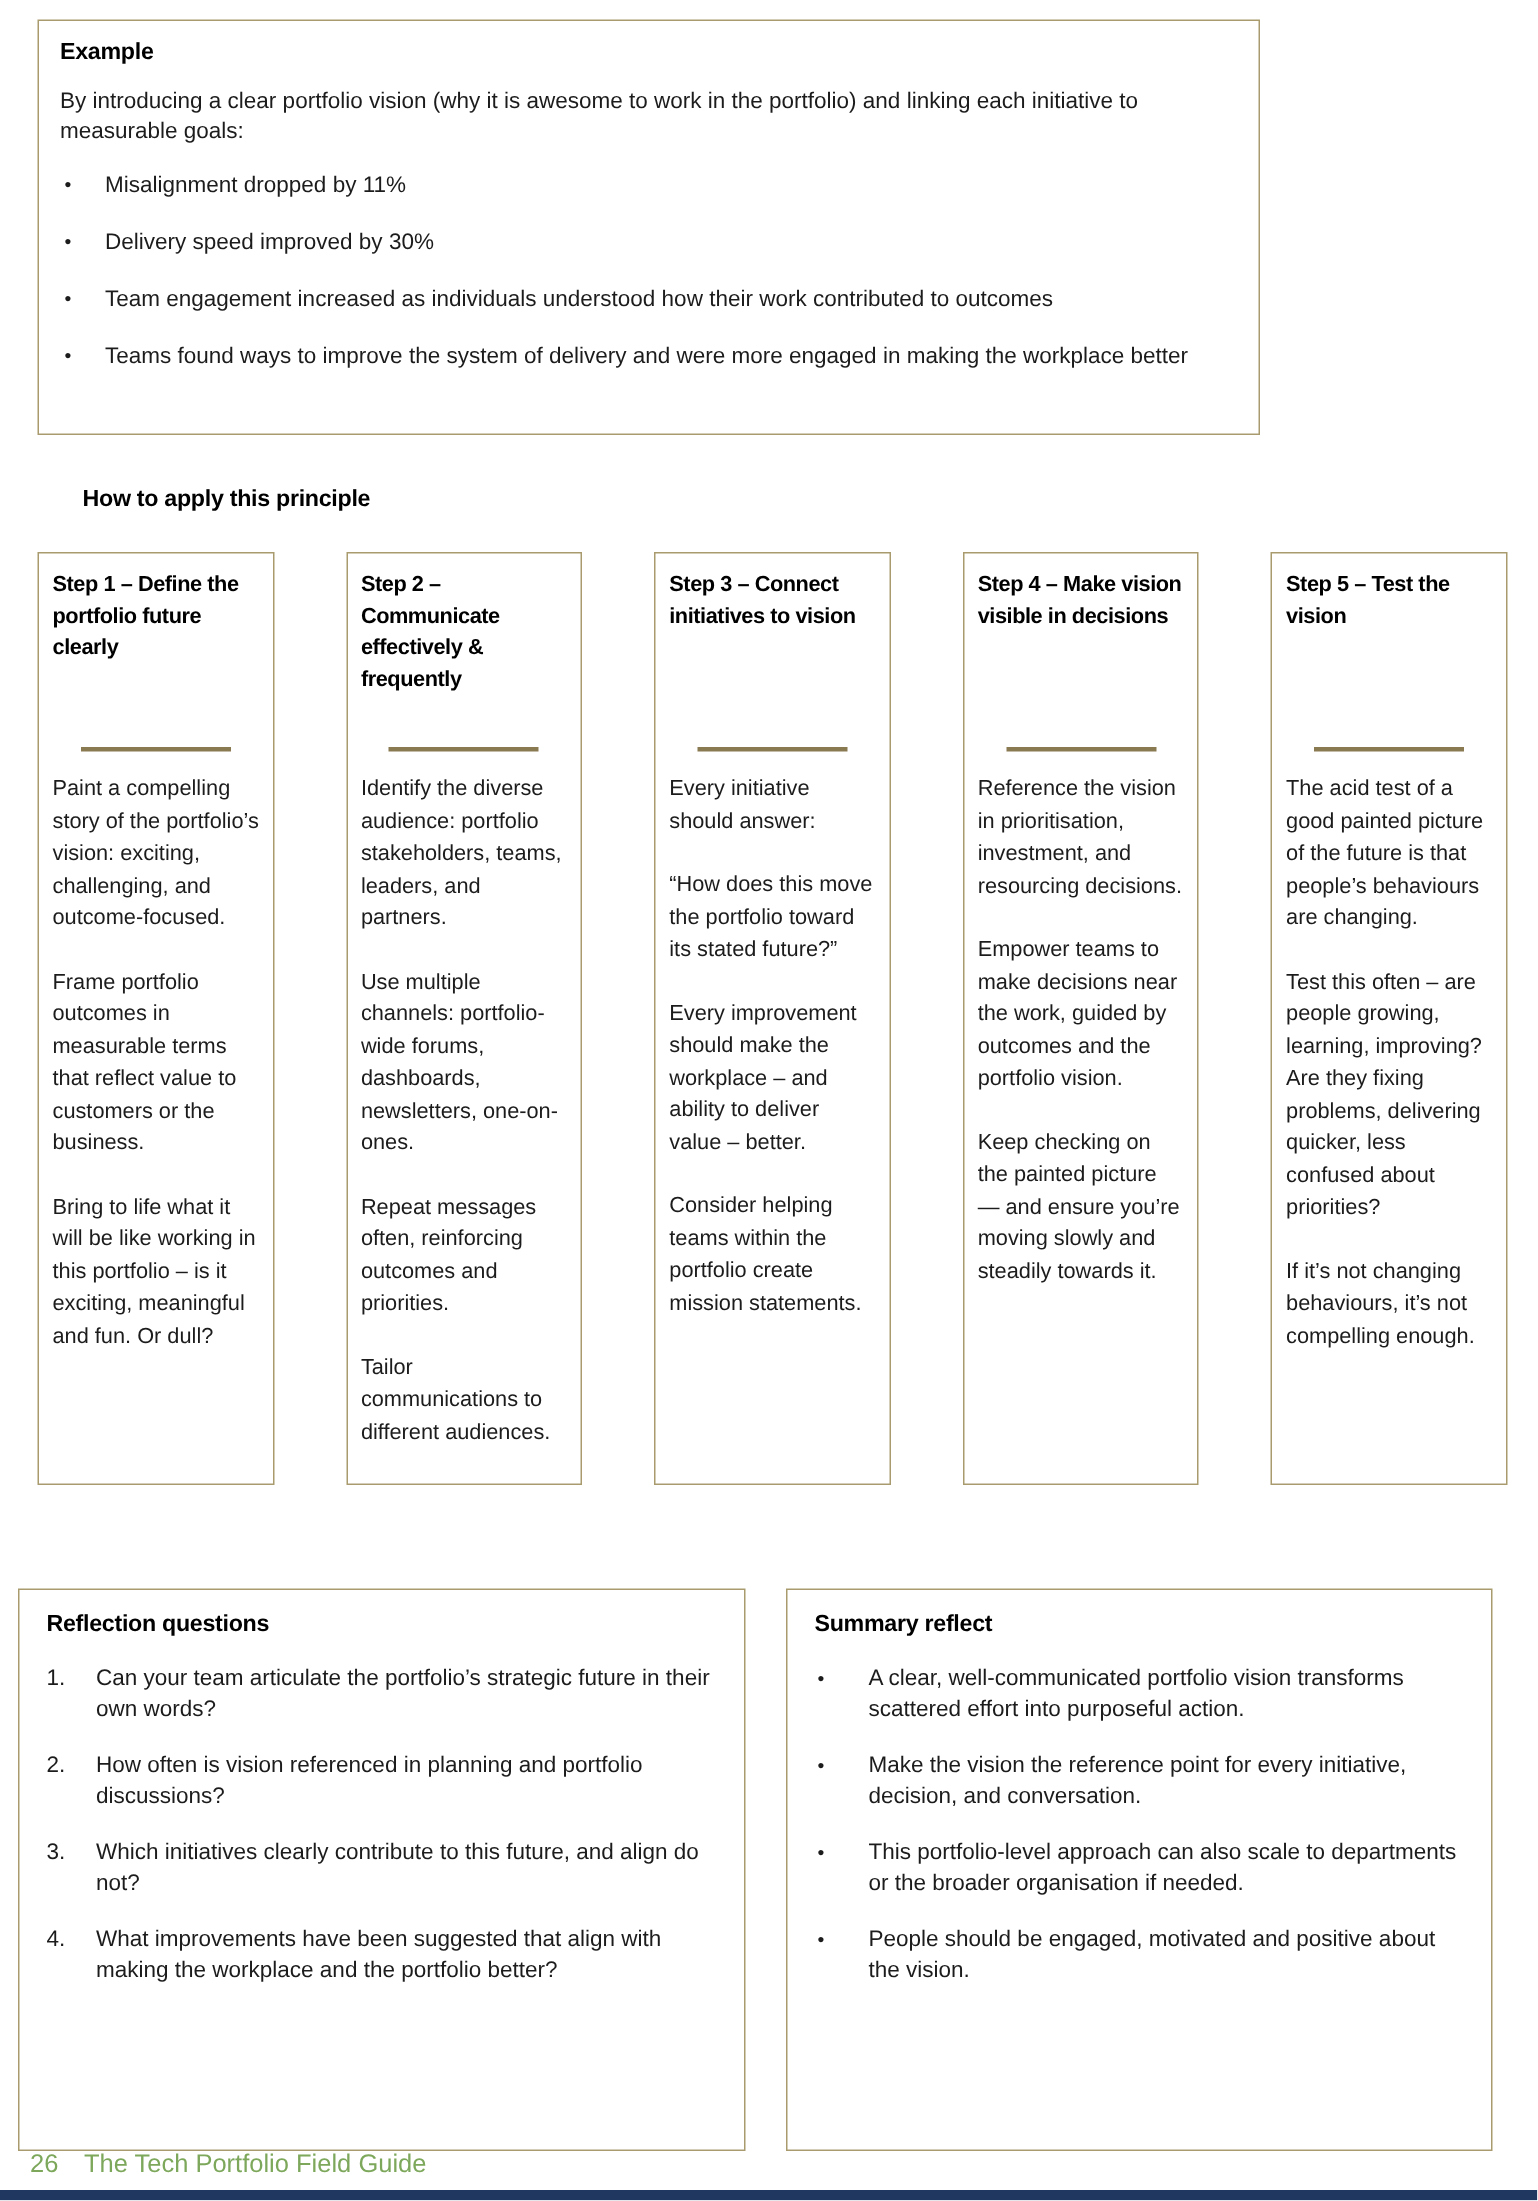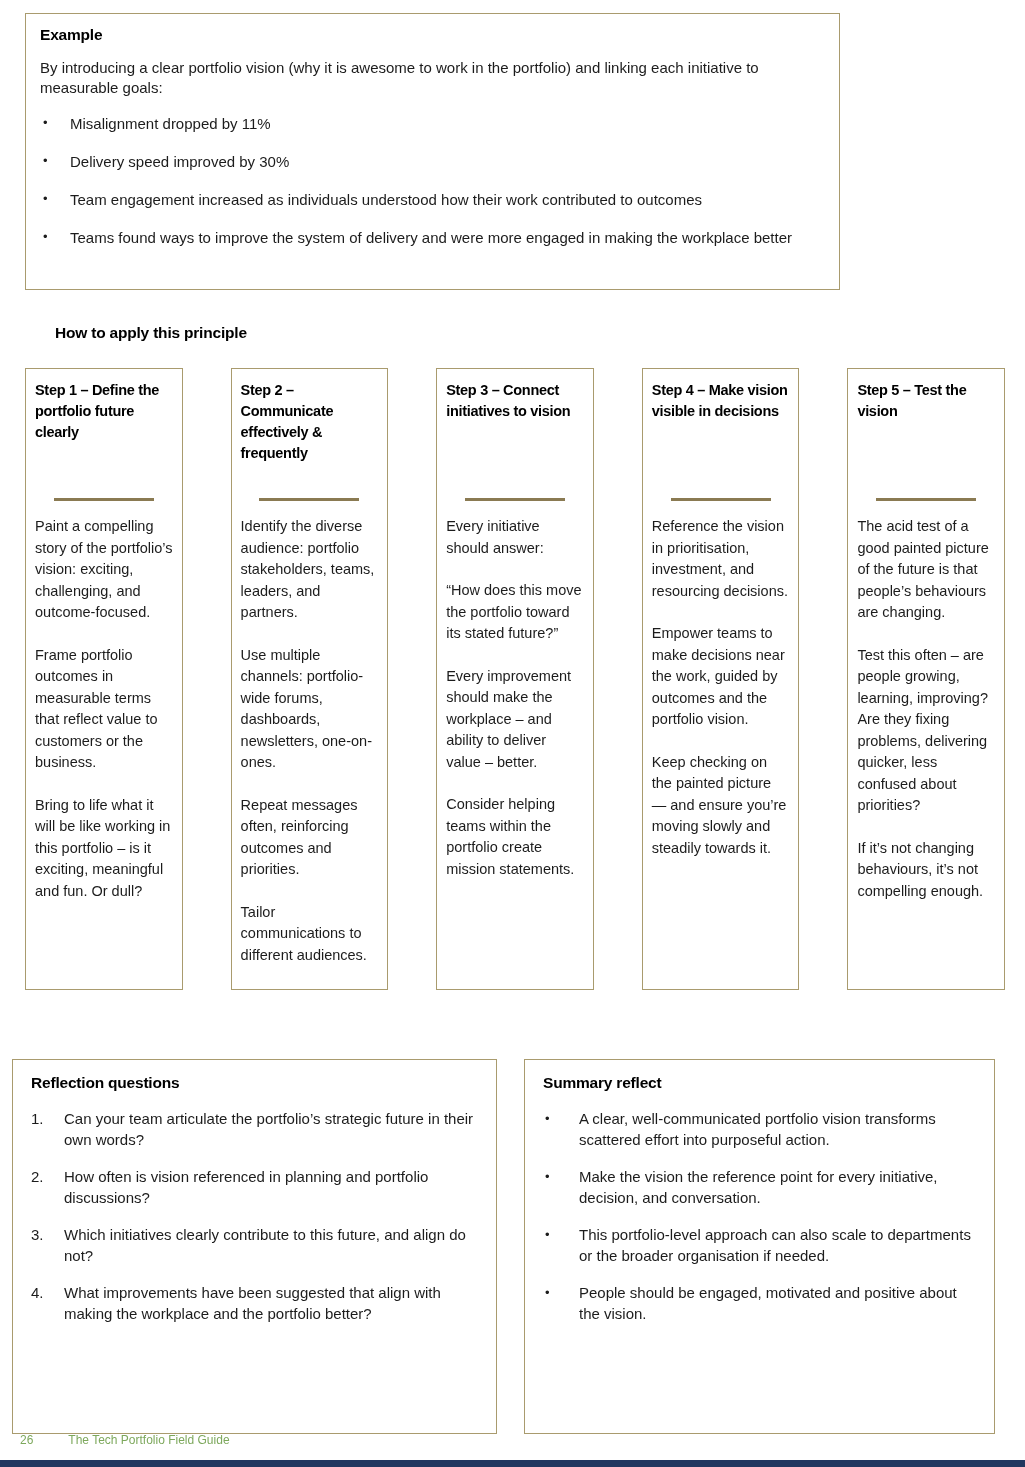--- a/index.html
+++ b/index.html
@@ -80,23 +80,23 @@
   .reflection-box{ width:485px; height:375px; padding:14px 18px; overflow:hidden; }
   .summary-box{ width:471px; height:375px; padding:14px 18px; overflow:hidden; }
   .bottom-row .box-title{ margin-bottom:16px; }
   .bottom-row .list-row{ margin-bottom:16px; }
   .reflection-box .marker{ width:33px; font-size:15px; line-height:21px; }
   .summary-box .marker{ width:36px; padding-left:2px; font-size:13px; line-height:21px; }
 
   
   .page-footer{
     position:absolute; left:20px; top:1433px;
-    display:flex; align-items:baseline; gap:35px;
+    display:flex; align-items:baseline; gap:17px;
     color:var(--green);
-    font-size:12px;
+    font-size:17px;
   }
   .bottom-bar{
     position:absolute; left:0; bottom:0;
     width:100%; height:7px;
     background:var(--navy);
   }
 </style>
 </head>
 <body>
 

